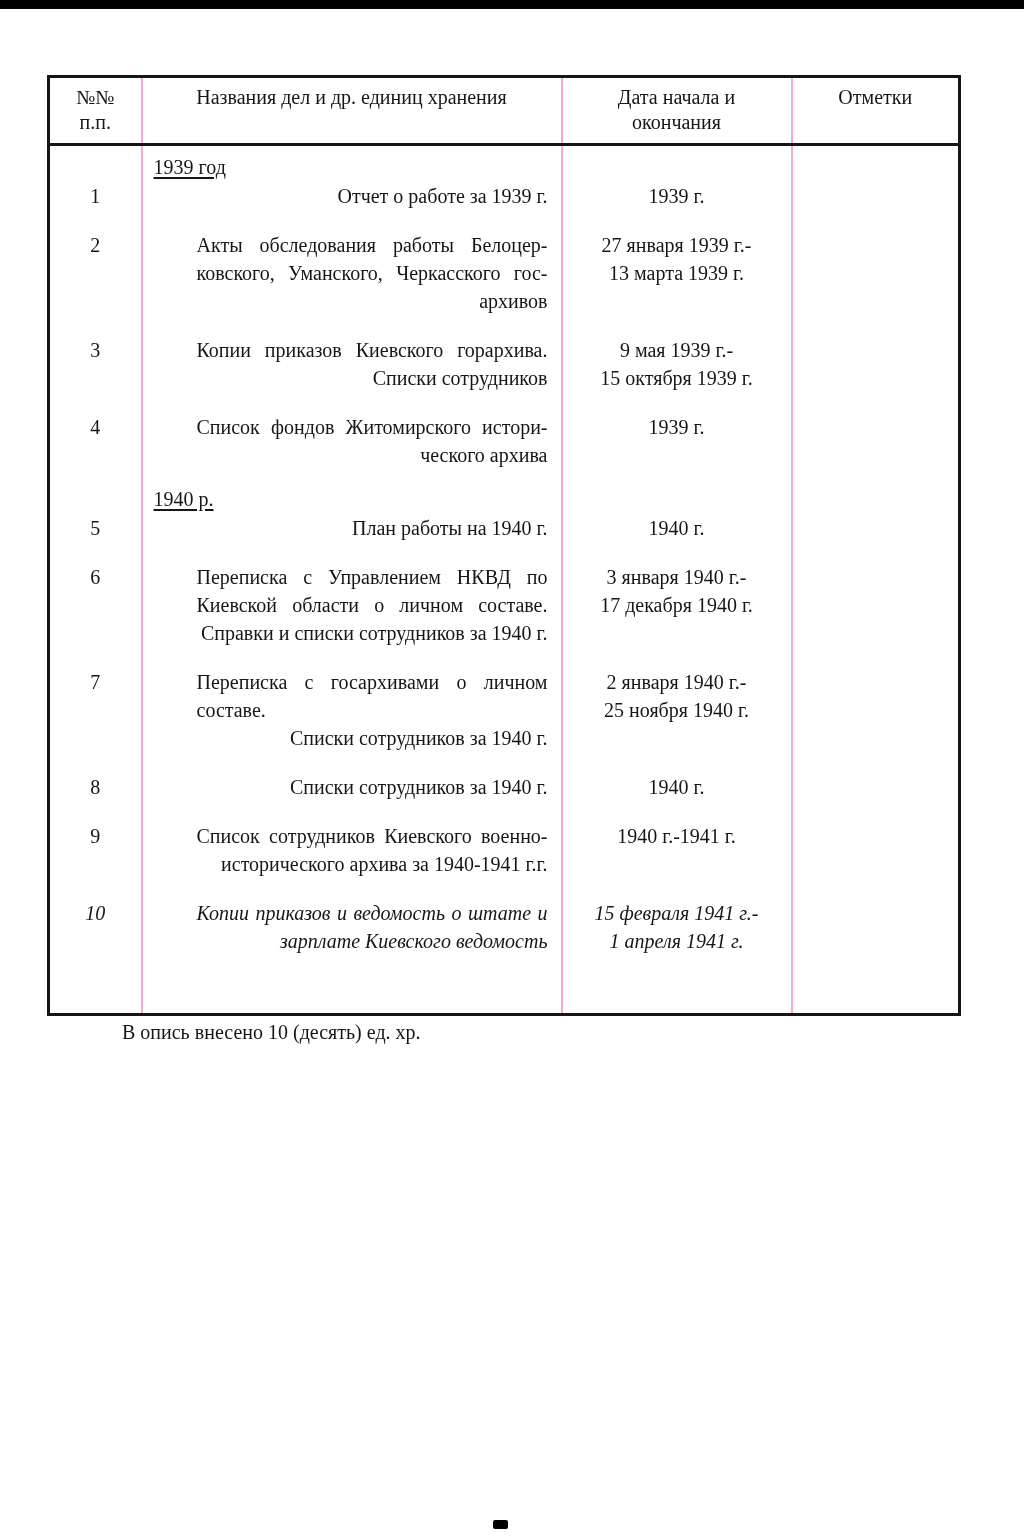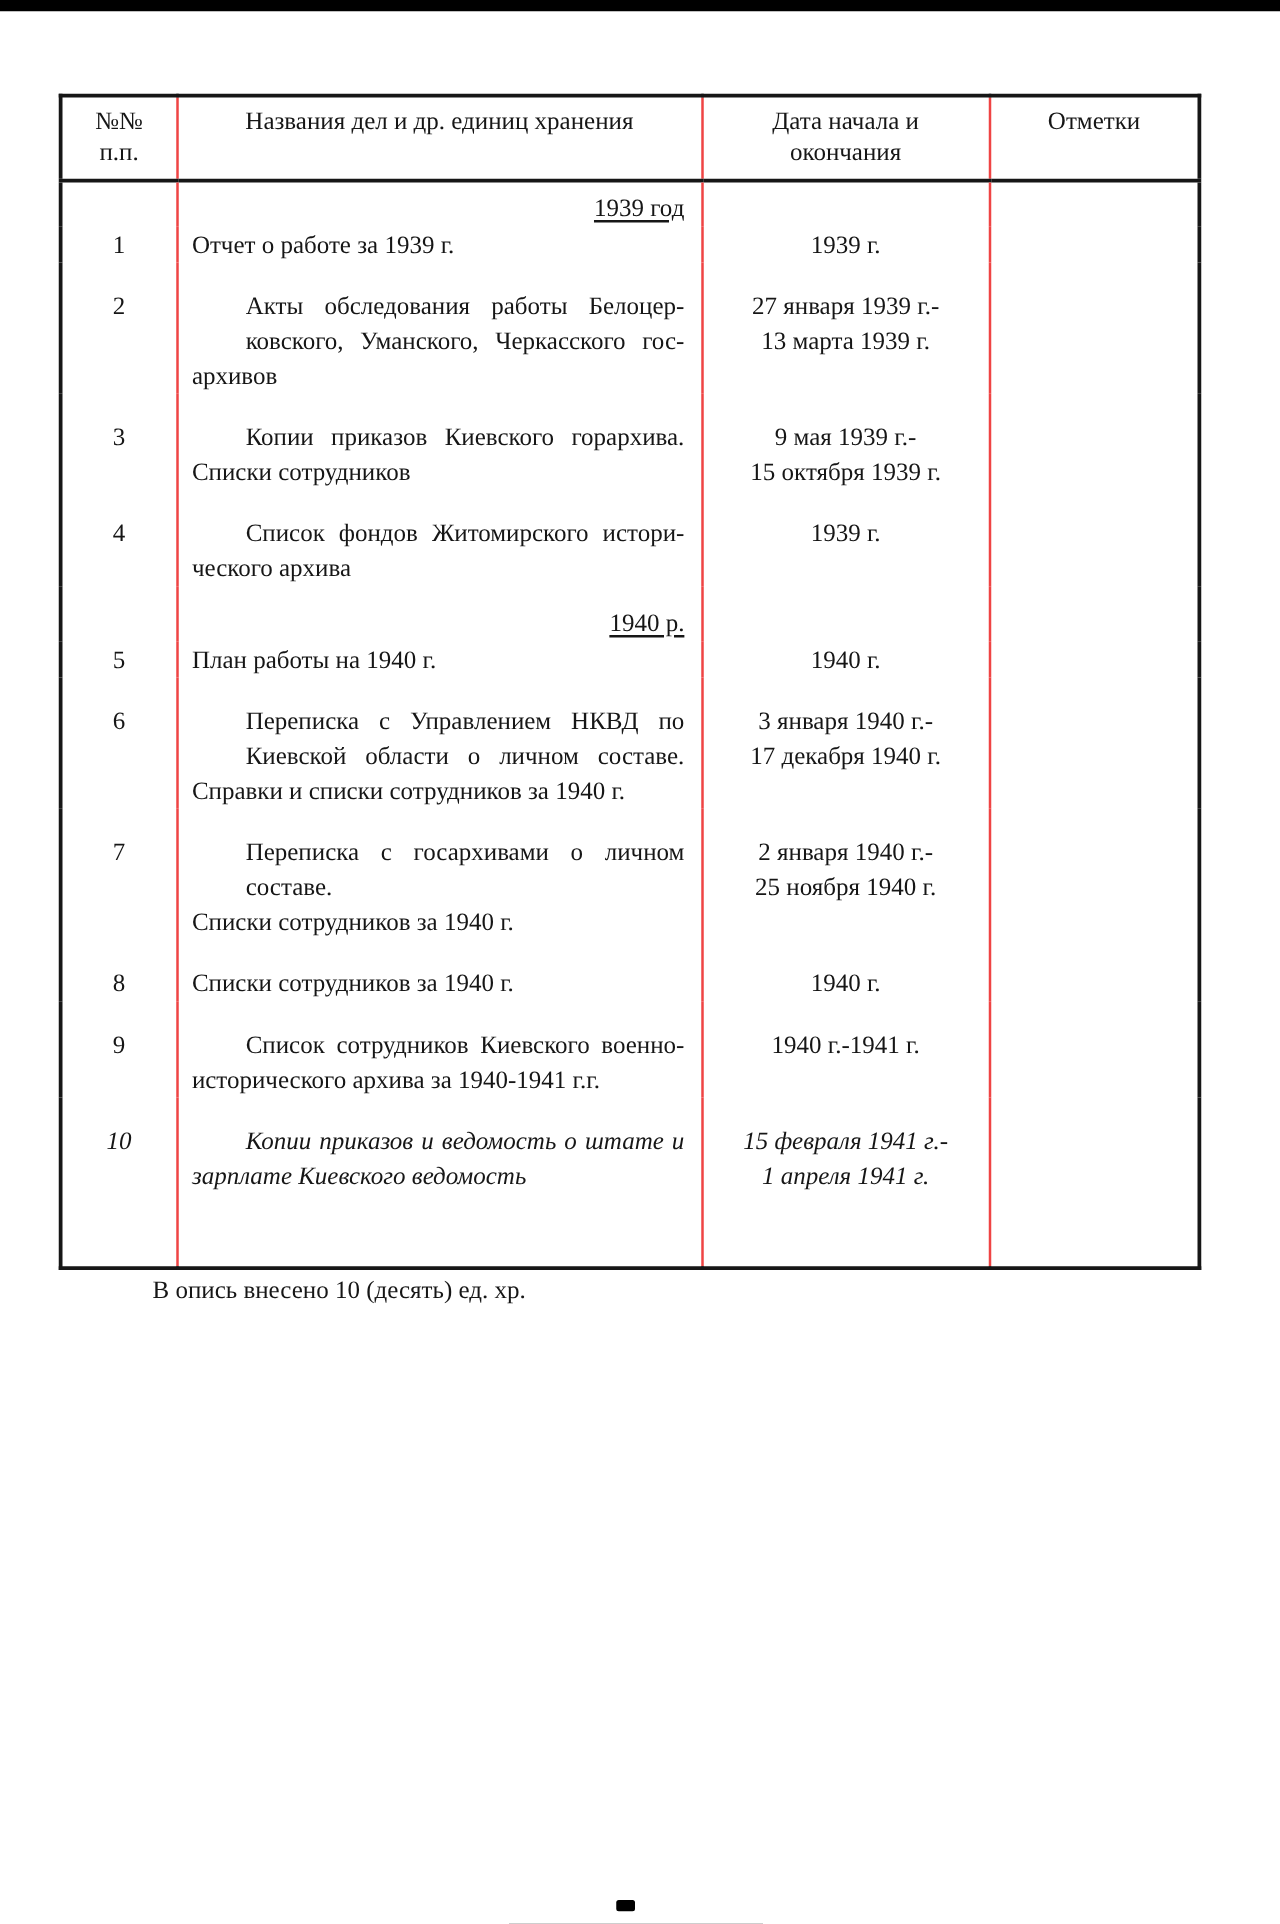--- a/index.html
+++ b/index.html
@@ -39,59 +39,59 @@
     left: 47px;
     top: 75px;
     width: 911px;
     border-collapse: collapse;
     table-layout: fixed;
     font-size: 20px;
     line-height: 28px;
     color: #161616;
   }
   table.inventory { border: 3px solid #161616; }
-  .inventory th, .inventory td { border-left: 2px solid #ef4444; }
+  .inventory th, .inventory td { border-left: 2px solid #f9a8d4; }
   .inventory th:first-child, .inventory td:first-child { border-left: none; }
   .inventory thead th { border-bottom: 3px solid #161616; }
 
   .inventory thead th {
     font-weight: normal;
     text-align: center;
     vertical-align: top;
     white-space: pre-line;
     line-height: 25px;
     padding: 7px 4px 8px 4px;
   }
 
   .inventory td { vertical-align: top; }
 
   td.c-num  { text-align: center; }
   td.c-title{ padding-left: 11px; padding-right: 13px; text-align: left; }
   td.c-date { text-align: center; }
   td.c-marks{ }
 
   
-  td.c-title .line { text-align: left; }
+  td.c-title .line { text-align: right; }
   td.c-title .line:not(:last-child) {
     text-align: justify;
     text-align-last: justify;
     margin-left: 43px;
   }
   td.c-date .line { text-align: center; }
 
   
   tr.entry > td        { padding-top: 21px; }
   tr.after-section > td{ padding-top: 1px; }
   tr.section-row > td  { padding-top: 16px; }
   tr.section-row.first > td { padding-top: 7px; }
   tr.last > td { padding-bottom: 58px; font-style: italic; }
 
   .section-label {
     display: block;
-    text-align: right;
+    text-align: left;
     text-decoration: underline;
     text-underline-offset: 3px;
   }
 
   .footer-line {
     position: absolute;
     left: 122px;
     top: 1018px;
     font-size: 20px;
     line-height: 28px;

